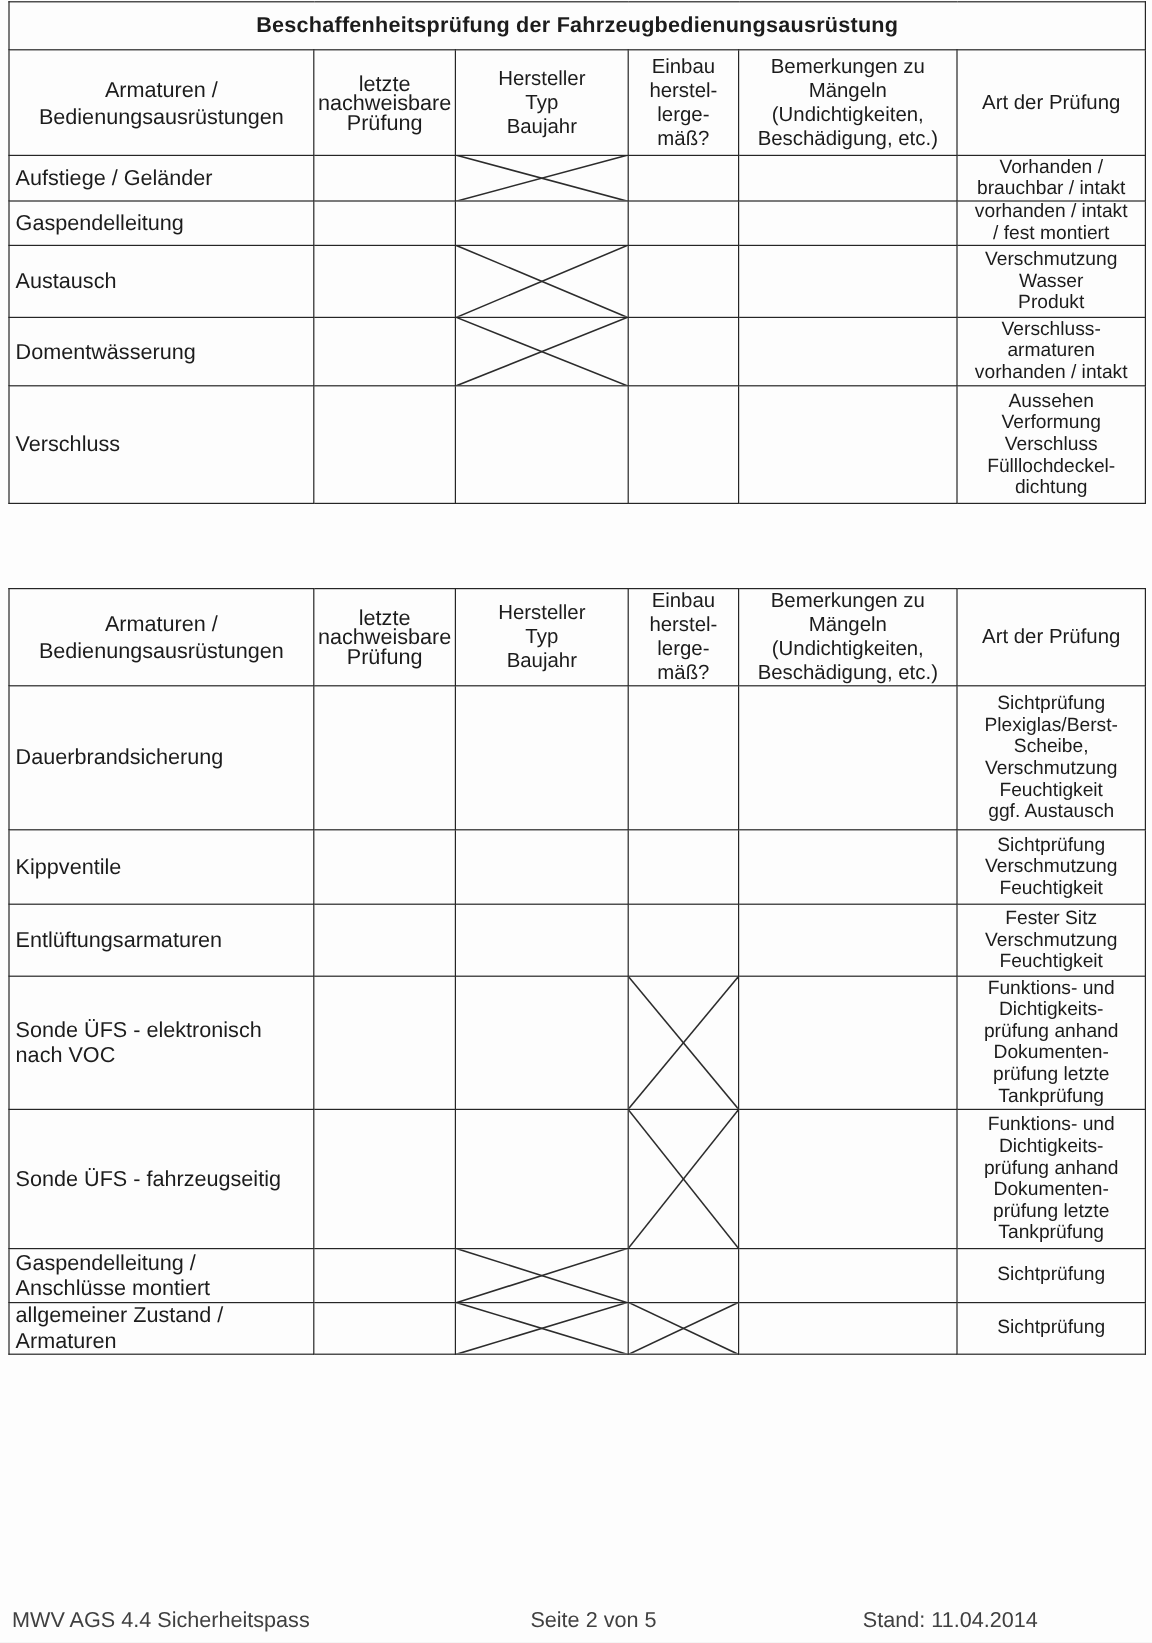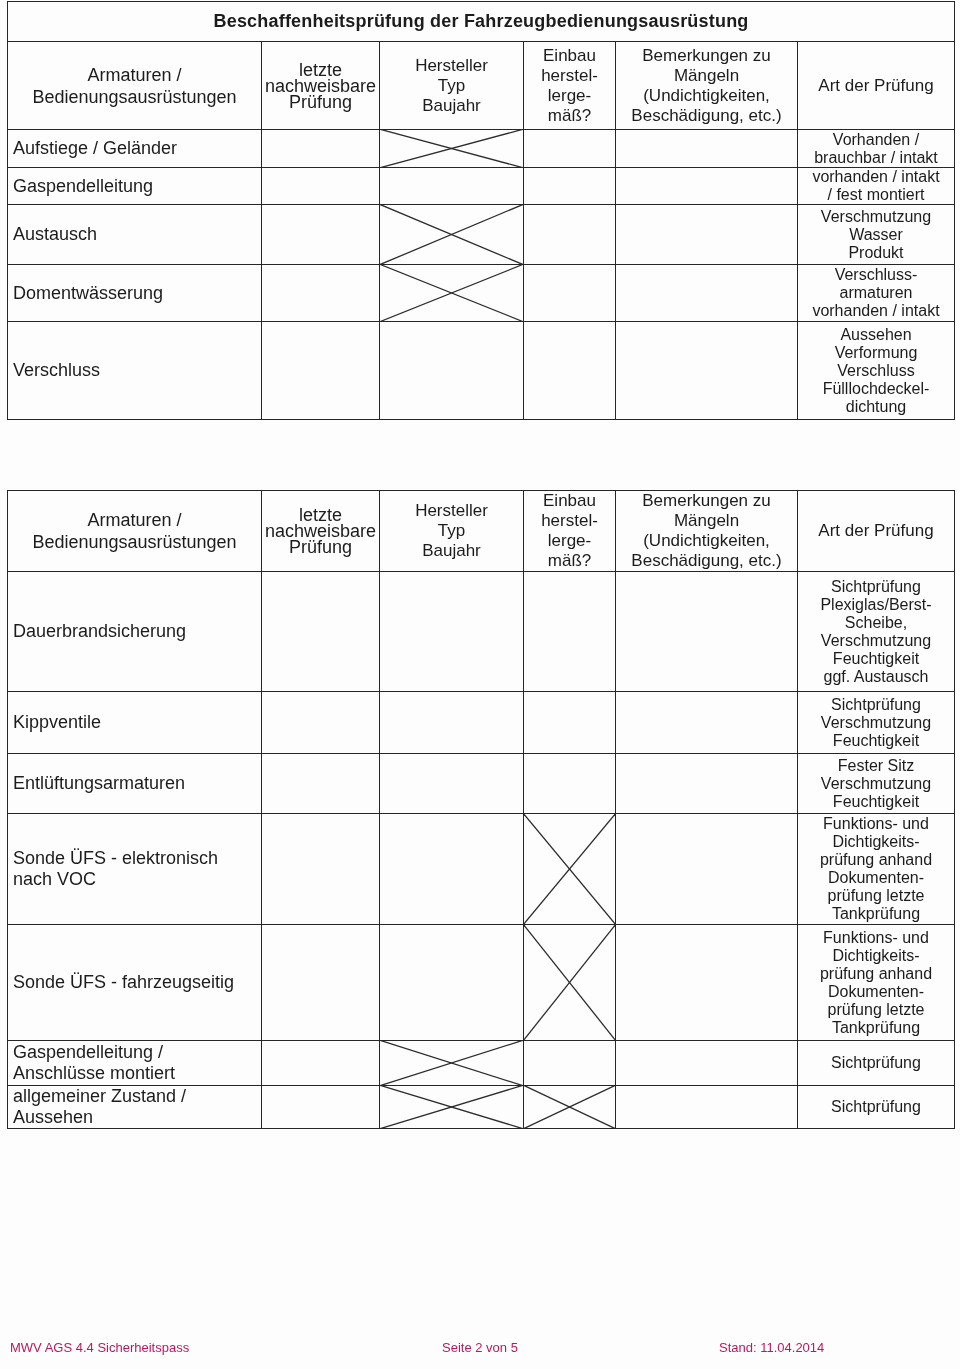--- a/index.html
+++ b/index.html
@@ -27,21 +27,21 @@
     white-space:pre-line;
   }
   td.art{
     font-size:16px;line-height:18px;text-align:center;white-space:pre-line;
   }
   td.cellx{position:relative;}
   .cross{position:absolute;top:-1px;left:-1px;right:-1px;bottom:-1px;}
   .cross svg{display:block;width:100%;height:100%;}
   .cross line{stroke:#2c2c2c;stroke-width:1.3;vector-effect:non-scaling-stroke;}
   .footer{position:absolute;top:1340px;left:0;width:960px;height:26px;
-    font-size:13px;color:#be185d;}
+    font-size:18px;color:#404040;}
   .footer span{position:absolute;top:0;white-space:nowrap;}
   .f-left{left:10px;}
   .f-center{left:442px;}
   .f-right{left:719px;}
 </style>
 </head>
 <body>
 
 <div class="page">
 
@@ -277,21 +277,21 @@
               </svg>
             </div>
           </td>
         <td class="cellx"></td>
         <td class="cellx"></td>
         <td class="art">Sichtprüfung</td>
       </tr>
 
       <tr style="height:43px">
         <td class="c1">allgemeiner Zustand /
-Aussehen</td>
+Armaturen</td>
         <td class="cellx"></td>
         <td class="cellx">
             <div class="cross">
               <svg viewBox="0 0 100 100" preserveAspectRatio="none">
                 <line x1="0" y1="0" x2="100" y2="100"></line>
                 <line x1="100" y1="0" x2="0" y2="100"></line>
               </svg>
             </div>
           </td>
         <td class="cellx">

